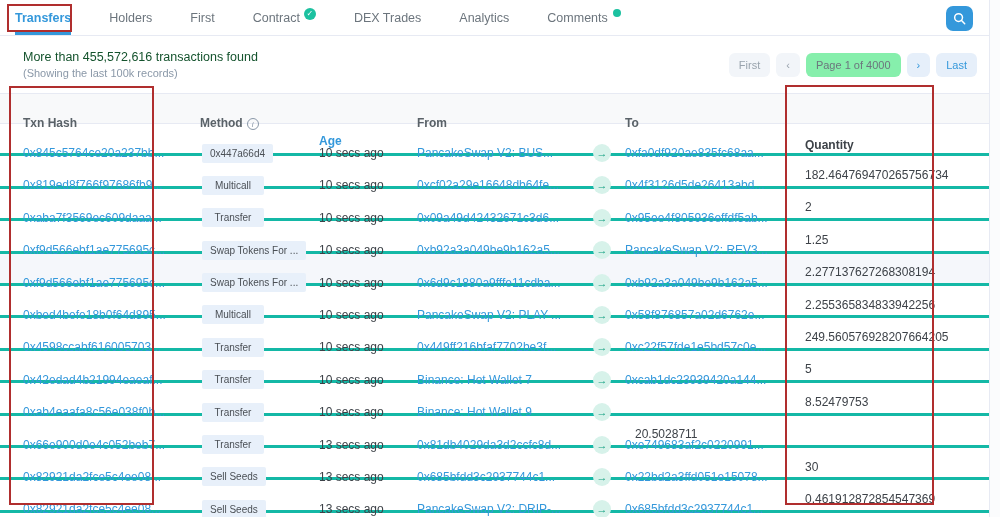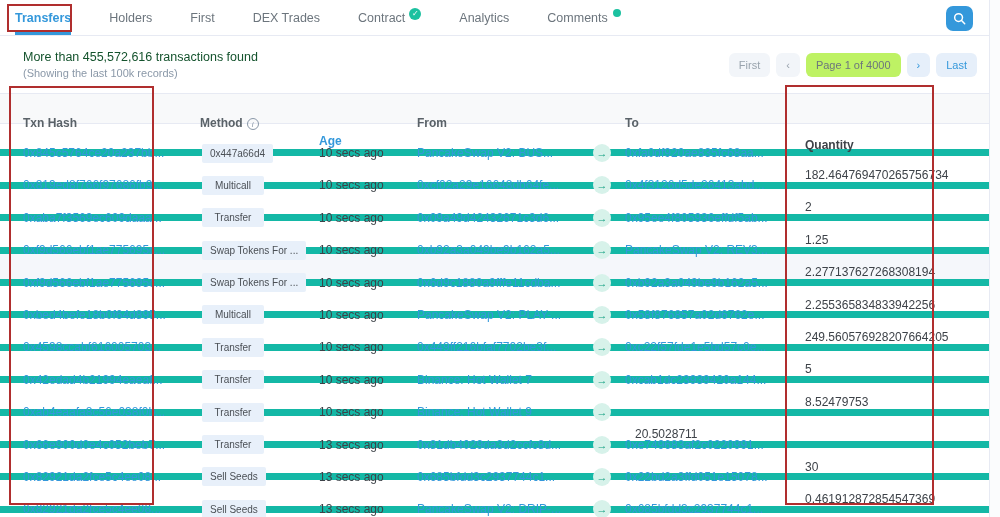--- a/index.html
+++ b/index.html
@@ -16,28 +16,28 @@
   .search-btn { position:absolute; right:16px; top:6px; width:27px; height:25px; background:#3498db; border:none; border-radius:7px; display:flex; align-items:center; justify-content:center; cursor:pointer; }
 
   
   .summary-bar { height:57px; display:flex; align-items:center; justify-content:space-between; padding:0 12px 0 23px; background:#fff; }
   .found-line { font-size:12.5px; color:#14532d; }
   .showing-line { font-size:11px; color:#8a98a8; margin-top:3px; }
   .pager { display:flex; gap:6px; align-items:center; }
   .pbtn { height:24px; border:none; border-radius:6px; font-size:11px; padding:0 10px; cursor:pointer; font-family:inherit; }
   .pbtn.enabled { background:#e6effa; color:#3498db; }
   .pbtn.disabled { background:#f2f5f9; color:#99a3ad; }
-  .pbtn.pageinfo { background:#bef264; color:#6c757d; cursor:default; }
+  .pbtn.pageinfo { background:#86efac; color:#6c757d; cursor:default; }
 
   
   .grid-row { display:grid; grid-template-columns:177px 119px 98px 176px 32px 170px 1fr; padding-left:23px; align-items:center; }
   .thead { height:31px; background:#f8f9fa; border-top:1px solid #e7eaf3; border-bottom:1px solid #e7eaf3; font-size:12px; font-weight:700; color:#5a6268; }
   .thead .age-h { color:#3498db; cursor:pointer;margin-top:36px; }
   .info-circle { display:inline-flex; align-items:center; justify-content:center; width:12px; height:12px; border:1px solid #8a98a8; border-radius:50%; color:#8a98a8; font-size:8px; font-style:italic; margin-left:4px; font-weight:400; cursor:pointer; }
-  .trow { height:32.4px; border-bottom:7px solid #14b8a6; font-size:12px; background:#fff; }
+  .trow { height:32.4px; border-bottom:3px solid #14b8a6; font-size:12px; background:#fff; }
   .trow.highlighted { background:#f5f7fb; }
   a.lnk { color:#3498db; text-decoration:none; cursor:pointer; white-space:nowrap; overflow:hidden; text-overflow:clip; display:block; }
   .pill { display:inline-block; background:#e8f0fa; color:#4a4f55; font-size:10px; padding:4px 8px; border-radius:2px; margin-left:2px; min-width:62px; text-align:center; white-space:nowrap; }
   .cell-age { color:#3d4248; }
   .arrow-circle { display:inline-flex; align-items:center; justify-content:center; width:18px; height:18px; border-radius:50%; background:#d7f2ea; color:#0f9d7e; font-size:11px; }
   .cell-qty { padding-left:10px; color:#3d4248;margin-top:44px; }
 
   
   .anno { position:absolute; border:2px solid #b02e2e; pointer-events:none; z-index:50; }
   .anno-tab { left:7px; top:4px; width:65px; height:28px; }
@@ -53,25 +53,25 @@
     <div class="tab active">
         <span>Transfers</span>
       </div>
     <div class="tab">
         <span>Holders</span>
       </div>
     <div class="tab">
         <span>First</span>
       </div>
     <div class="tab">
-        <span>DEX Trades</span>
-      </div>
-    <div class="tab">
         <span>Contract</span>
         <span class="badge-check">✓</span>
+      </div>
+    <div class="tab">
+        <span>DEX Trades</span>
       </div>
     <div class="tab">
         <span>Analytics</span>
       </div>
     <div class="tab">
         <span>Comments</span>
         <span class="badge-dot"></span>
       </div>
     <button class="search-btn">
       <svg width="13" height="13" viewBox="0 0 14 14">

